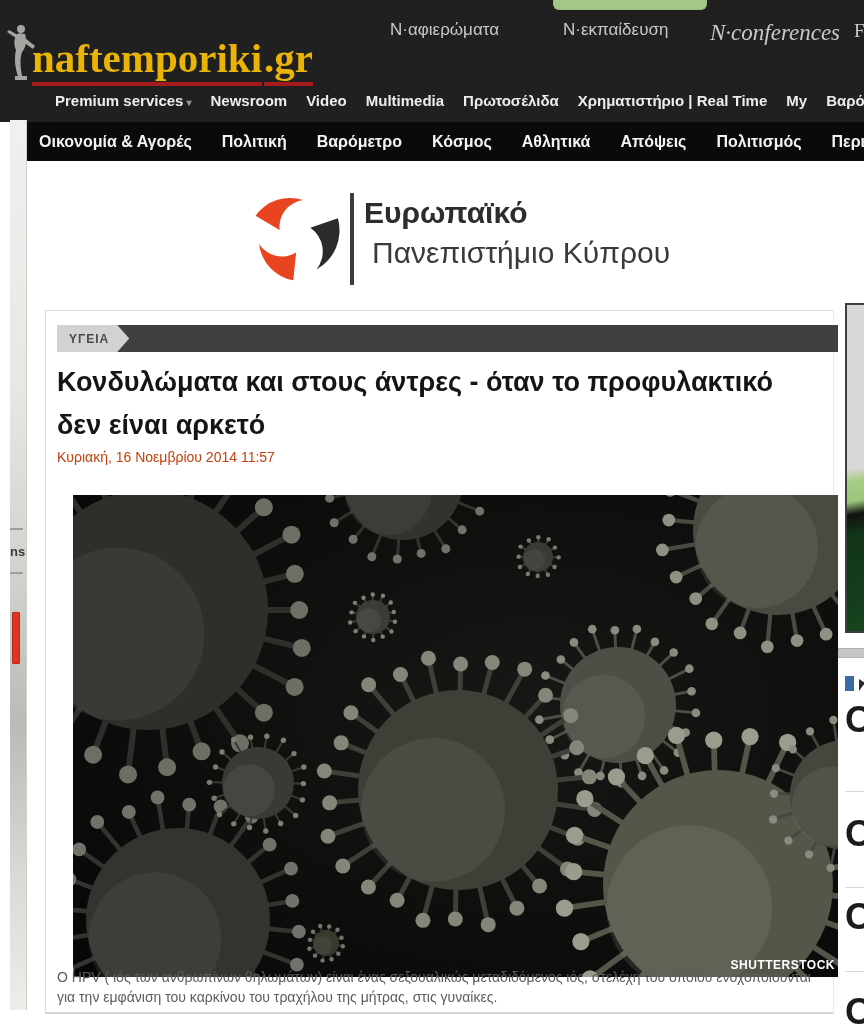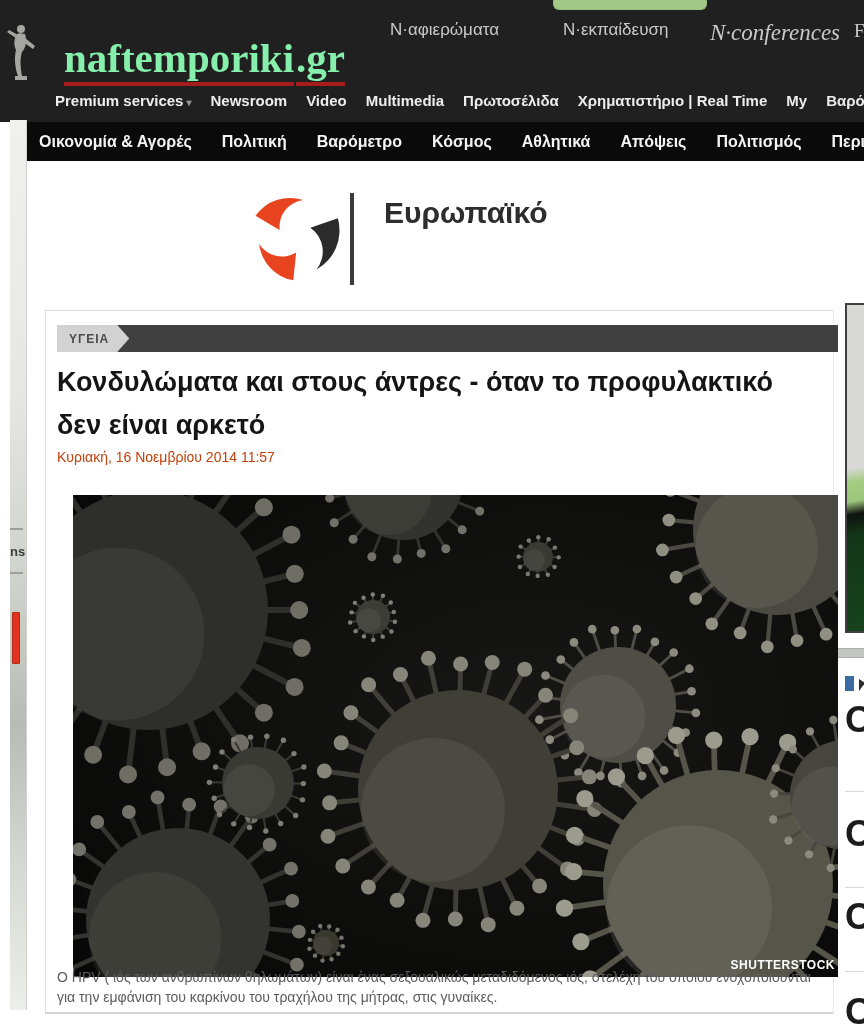--- a/index.html
+++ b/index.html
@@ -3,40 +3,40 @@
 <meta charset="utf-8">
 <style>
   html,body{margin:0;padding:0;background:#ffffff;}
   body{font-family:"Liberation Sans", sans-serif; -webkit-font-smoothing:antialiased;}
   #frame{position:relative;width:864px;height:1024px;overflow:hidden;background:#ffffff;}
 
   
   .topbar{position:absolute;left:0;top:0;width:864px;height:122px;background:#1f201f;}
   .green-tab{position:absolute;left:553px;top:0;width:154px;height:10px;background:#a3c789;border-radius:0 0 6px 6px;border:1px dotted #8fb574;border-top:none;box-sizing:border-box;}
   .statue{position:absolute;left:5px;top:22px;width:38px;height:60px;opacity:.85;}
-  .logo{position:absolute;left:64px;top:34px;font-family:"Liberation Serif", serif;font-size:41px;font-weight:bold;color:#86efac;letter-spacing:0px;white-space:nowrap;}
+  .logo{position:absolute;left:32px;top:34px;font-family:"Liberation Serif", serif;font-size:41px;font-weight:bold;color:#eab308;letter-spacing:0px;white-space:nowrap;}
   .logo .seg{border-bottom:4px solid #a61c1c;padding-bottom:1px;}
   .logo .seg+.seg{margin-left:2px;}
   .menu1-item{position:absolute;top:20px;font-size:17px;color:#c9c9c9;white-space:nowrap;cursor:pointer;}
   .m1-0{left:390px;} .m1-1{left:563px;}
   .m1-2{left:710px;font-family:"Liberation Serif", serif;font-style:italic;font-size:23px;}
   .m1-3{left:854px;font-family:"Liberation Serif", serif;font-size:19px;}
   .menu2{position:absolute;left:55px;top:92px;width:830px;display:flex;gap:19px;white-space:nowrap;overflow:hidden;}
   .menu2-item{font-size:15px;font-weight:bold;color:#ededed;cursor:pointer;flex:0 0 auto;}
   .menu2-item .arrow{font-size:10px;color:#9a9a9a;margin-left:3px;}
 
   
   .blacknav{position:absolute;left:16px;top:122px;width:848px;height:39px;background:#0a0a0a;display:flex;align-items:center;padding-left:23px;gap:30px;box-sizing:border-box;overflow:hidden;white-space:nowrap;}
   .blacknav .nav-item{font-size:16px;font-weight:bold;color:#f4f4f4;cursor:pointer;flex:0 0 auto;}
 
   
   .adbanner{position:absolute;left:240px;top:178px;width:480px;height:116px;cursor:pointer;}
   .adbanner svg.swirl{position:absolute;left:5px;top:8px;}
   .ad-divider{position:absolute;left:110px;top:15px;width:4px;height:92px;background:#3c3c3c;}
-  .ad-line1{position:absolute;left:144px;top:18px;font-size:30px;font-weight:bold;color:#2d2d2d;white-space:nowrap;text-align:right;}
+  .ad-line1{position:absolute;left:124px;top:18px;font-size:30px;font-weight:bold;color:#2d2d2d;white-space:nowrap;text-align:right;}
   .ad-line2{position:absolute;left:132px;top:58px;font-size:30px;font-weight:normal;color:#3a3a3a;white-space:nowrap;}
 
   
   .article-box{position:absolute;left:45px;top:310px;width:787px;height:703px;border-top:1px solid #dcdcdc;border-left:1px solid #dcdcdc;border-right:1px solid #ececec;background:#ffffff;}
   .crumb-bar{position:absolute;left:11px;top:14px;width:860px;height:27px;background:#404040;border-radius:13px;}
   .crumb-chip{position:absolute;left:0;top:0;height:27px;padding:0 20px 0 12px;background:#d2d2d2;display:flex;align-items:center;font-size:12px;font-weight:bold;color:#4a4a4a;letter-spacing:1px;cursor:pointer;clip-path:polygon(0 0, calc(100% - 12px) 0, 100% 50%, calc(100% - 12px) 100%, 0 100%);}
   .headline{position:absolute;left:11px;top:50px;width:766px;font-size:27px;line-height:43px;font-weight:bold;color:#151515;}
   .dateline{position:absolute;left:11px;top:138px;font-size:14px;color:#c2410c;}
   .photo{position:absolute;left:11px;top:168px;width:768px;height:482px;background:#0c0c0b;overflow:hidden;}
   .photo svg{display:block;}
@@ -114,20 +114,21 @@
   <div class="adbanner">
     <svg class="swirl" width="100" height="100" viewBox="-50 -50 100 100">
       <g>
         <path d="M -6 -44 A 42 42 0 0 1 34 -14 A 27 27 0 0 0 -4 -16 Z" fill="#e8441f" transform="rotate(-55)"></path>
         <path d="M -6 -46 A 45 45 0 0 1 38 -12 A 29 29 0 0 0 -4 -17 Z" fill="#2b2b2b" transform="rotate(75)"></path>
         <path d="M -6 -44 A 42 42 0 0 1 34 -14 A 27 27 0 0 0 -4 -16 Z" fill="#e8441f" transform="rotate(190)"></path>
       </g>
     </svg>
     <div class="ad-divider"></div>
     <div class="ad-line1">Ευρωπαϊκό</div>
+    <div class="ad-line2">Πανεπιστήμιο Κύπρου</div>
   </div>
 
   <main class="article-box">
     <div class="crumb-bar">
       <div class="crumb-chip">
           <span>ΥΓΕΙΑ</span>
         </div>
     </div>
 
     <h1 class="headline" style="margin:0;">Κονδυλώματα και στους άντρες - όταν το προφυλακτικό δεν είναι αρκετό</h1>

